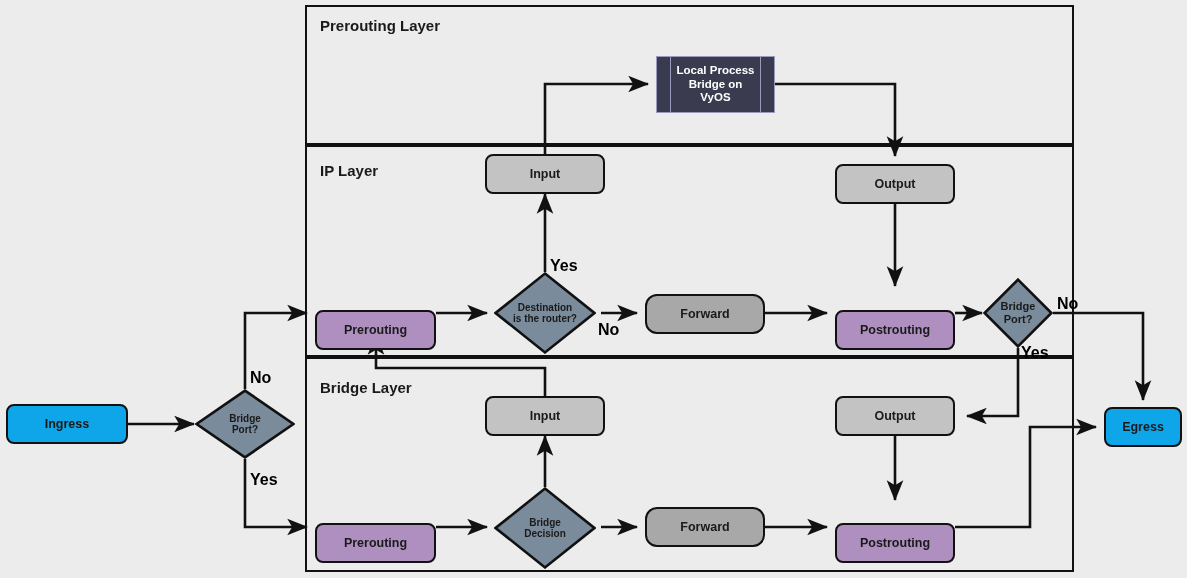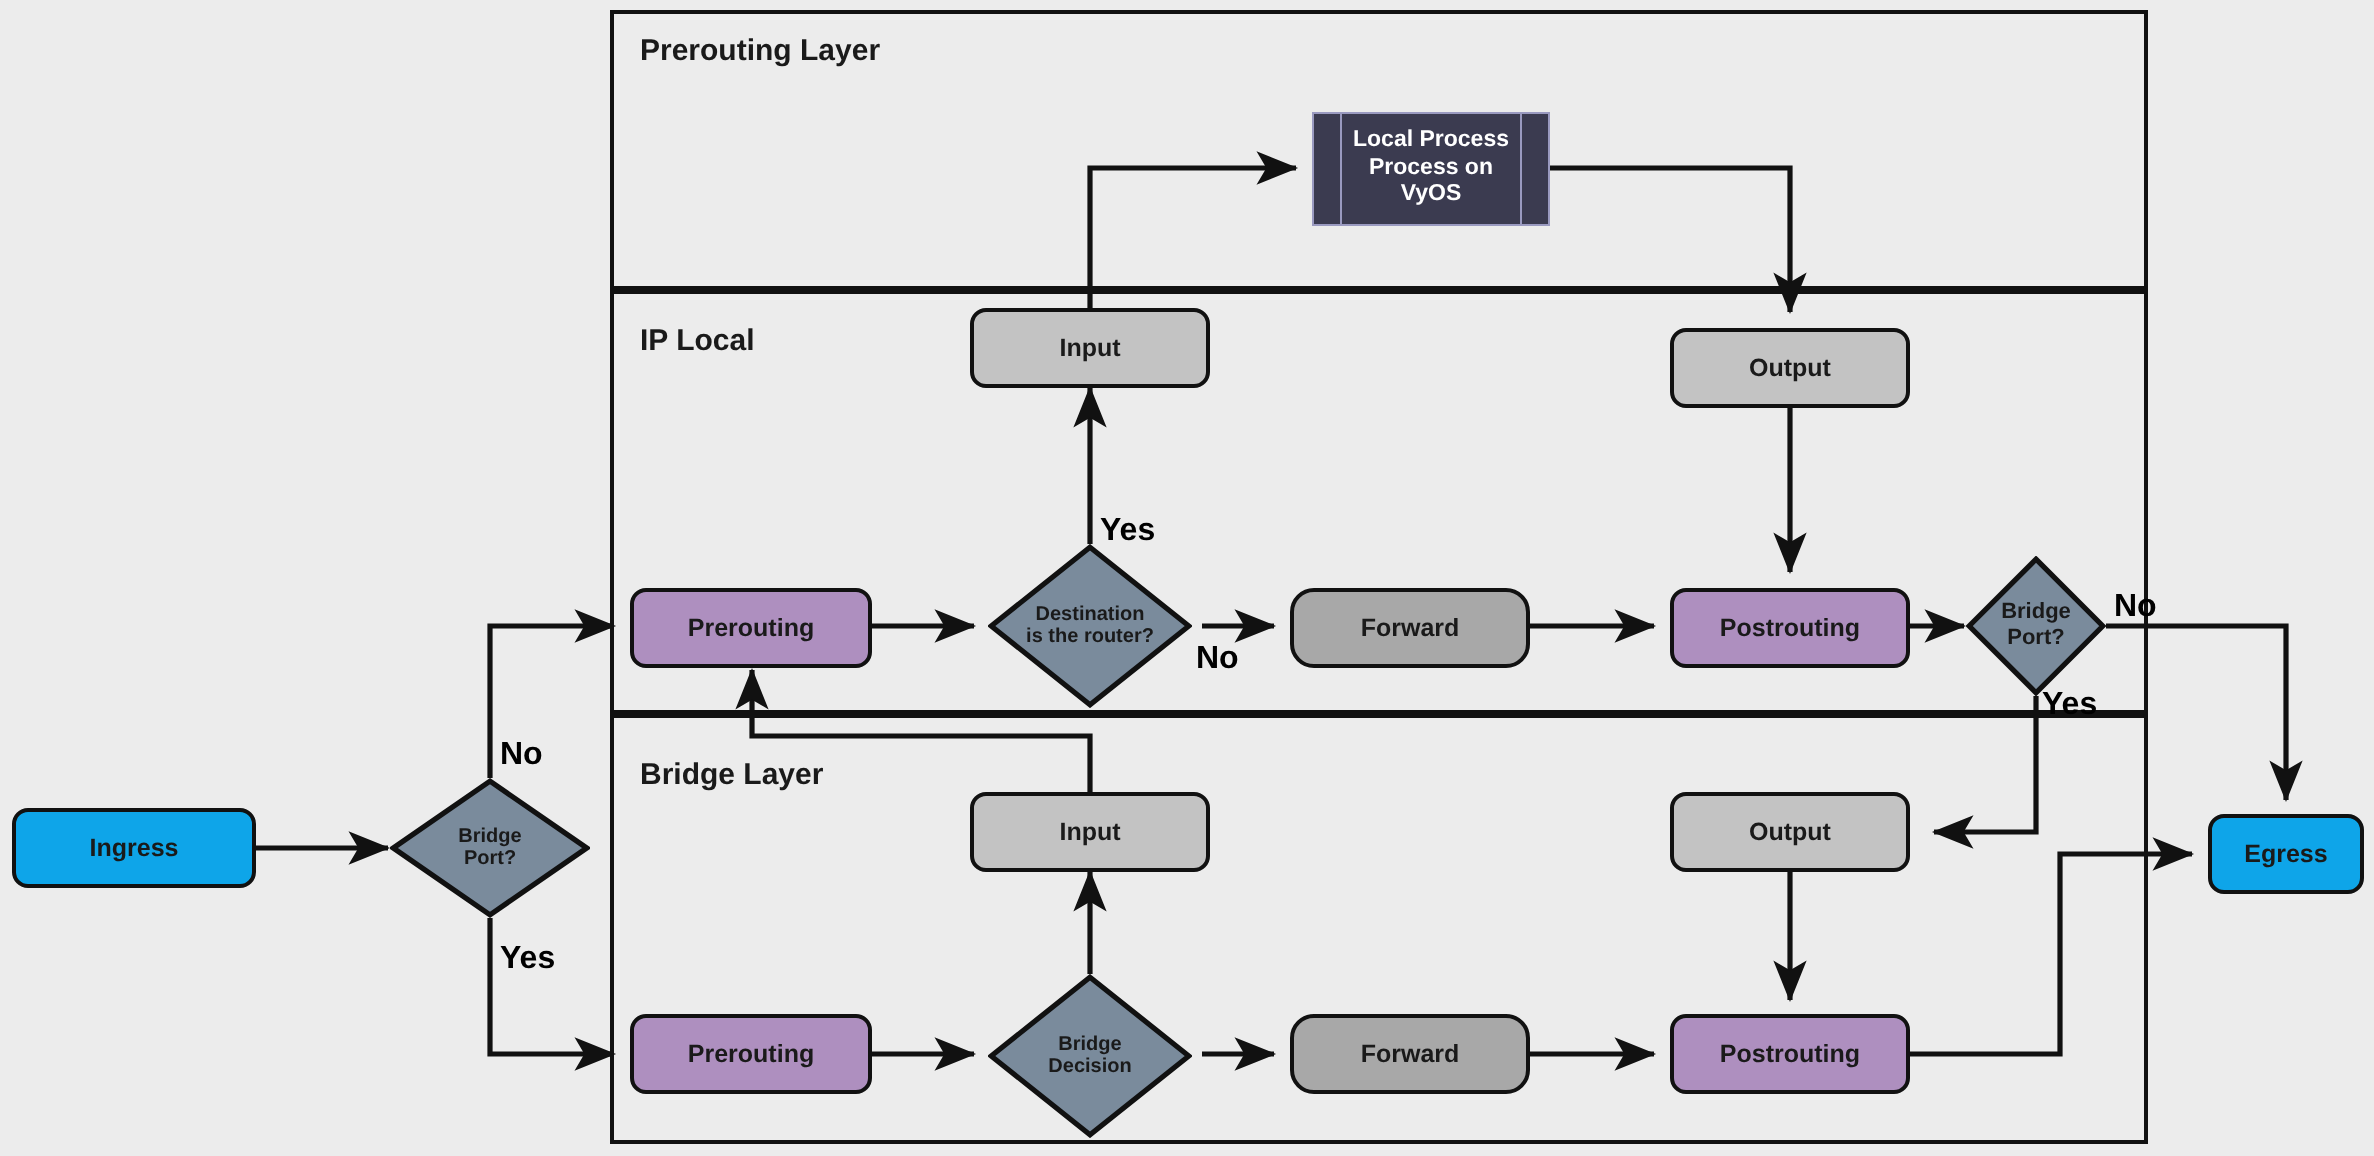--- a/index.html
+++ b/index.html
@@ -49,21 +49,21 @@
     text-align: center;
     font-size: 12.5px;
     font-weight: bold;
     color: #1a1a1a;
     line-height: 1.18;
   }
   .rounded {
     border: 2px solid #111111;
     border-radius: 8px;
   }
-  .fill-purple   { background: #ae8fbf; }
+  .fill-purple   { background: #ae8fbf; margin-top: 16px; }
   .fill-gray-lt  { background: #c3c3c3; }
   .fill-gray-md  { background: #a8a8a8; border-radius: 12px; }
   .fill-slate    { background: #0ea5e9; }
   .process {
     background: #3b3b50;
     border: 1px solid #9a9ac0;
     color: #ffffff;
     font-size: 11.5px;
     font-weight: bold;
   }
@@ -165,41 +165,41 @@
       <path d="M955,527 L1030,527 L1030,427 L1096,427" marker-end="url(#ah)"></path>
 
     </g>
   </svg>
 
   <div class="layer-box" style="left:305px; top:5px; width:769px; height:140px;"></div>
   <div class="layer-box" style="left:305px; top:145px; width:769px; height:212px;"></div>
   <div class="layer-box" style="left:305px; top:357px; width:769px; height:215px;"></div>
 
   <div class="layer-title" style="left:320px; top:17px;">Prerouting Layer</div>
-  <div class="layer-title" style="left:320px; top:162px;">IP Local</div>
+  <div class="layer-title" style="left:320px; top:162px;">IP Layer</div>
   <div class="layer-title" style="left:320px; top:379px;">Bridge Layer</div>
 
   <div class="node rounded fill-slate" style="left:6px; top:404px; width:122px; height:40px;">Ingress</div>
 
   <div class="diamond" style="left:195px; top:389px; width:100px; height:70px;">
     <svg class="dshape" viewBox="0 0 100 70">
       <polygon points="50,1.6 98.4,35 50,68.4 1.6,35" fill="#7a8b9c" stroke="#111111" stroke-width="2.6"></polygon>
     </svg>
     <div class="dlabel">
       <span>
         <span>Bridge</span><br>
         <span>Port?</span>
       </span>
     </div>
   </div>
 
   <div class="node process" style="left:656px; top:56px; width:119px; height:57px;">
     <span>
       <span>Local Process</span><br>
-      <span>Process on</span><br>
+      <span>Bridge on</span><br>
       <span>VyOS</span>
     </span>
   </div>
 
   <div class="node rounded fill-gray-lt" style="left:485px; top:154px; width:120px; height:40px;">Input</div>
 
   <div class="node rounded fill-gray-lt" style="left:835px; top:164px; width:120px; height:40px;">Output</div>
 
   <div class="node rounded fill-purple" style="left:315px; top:294px; width:121px; height:40px;">Prerouting</div>
 

